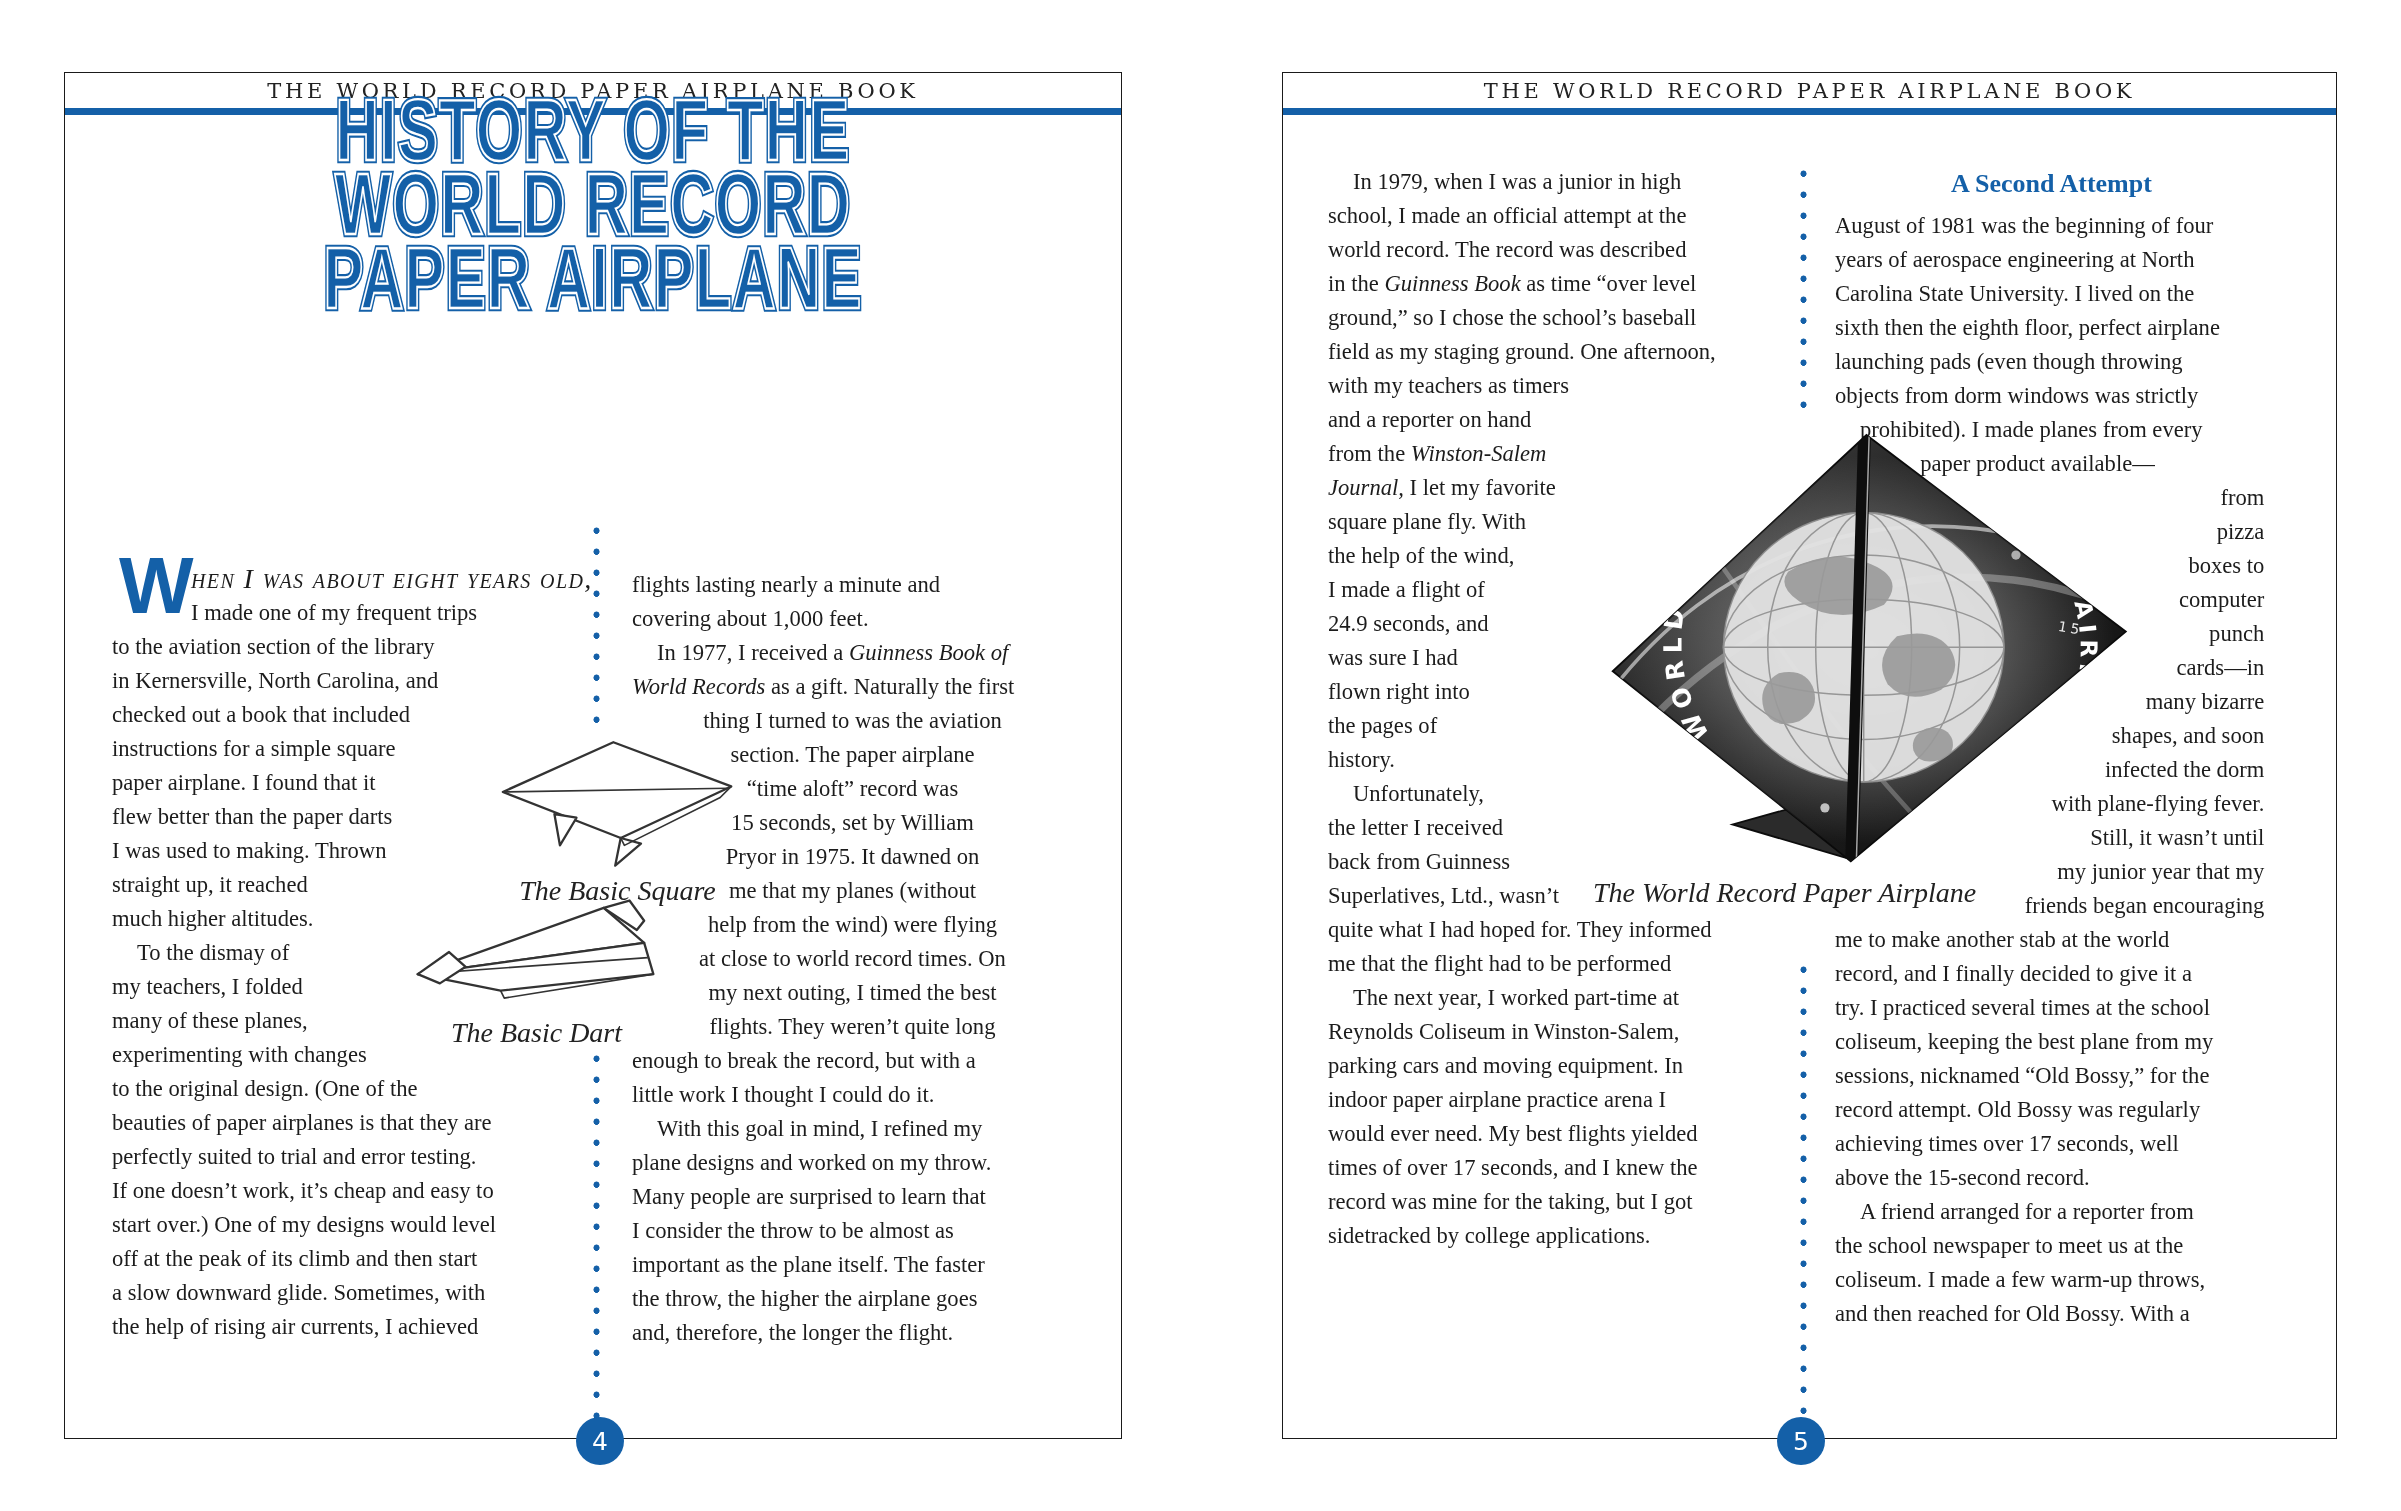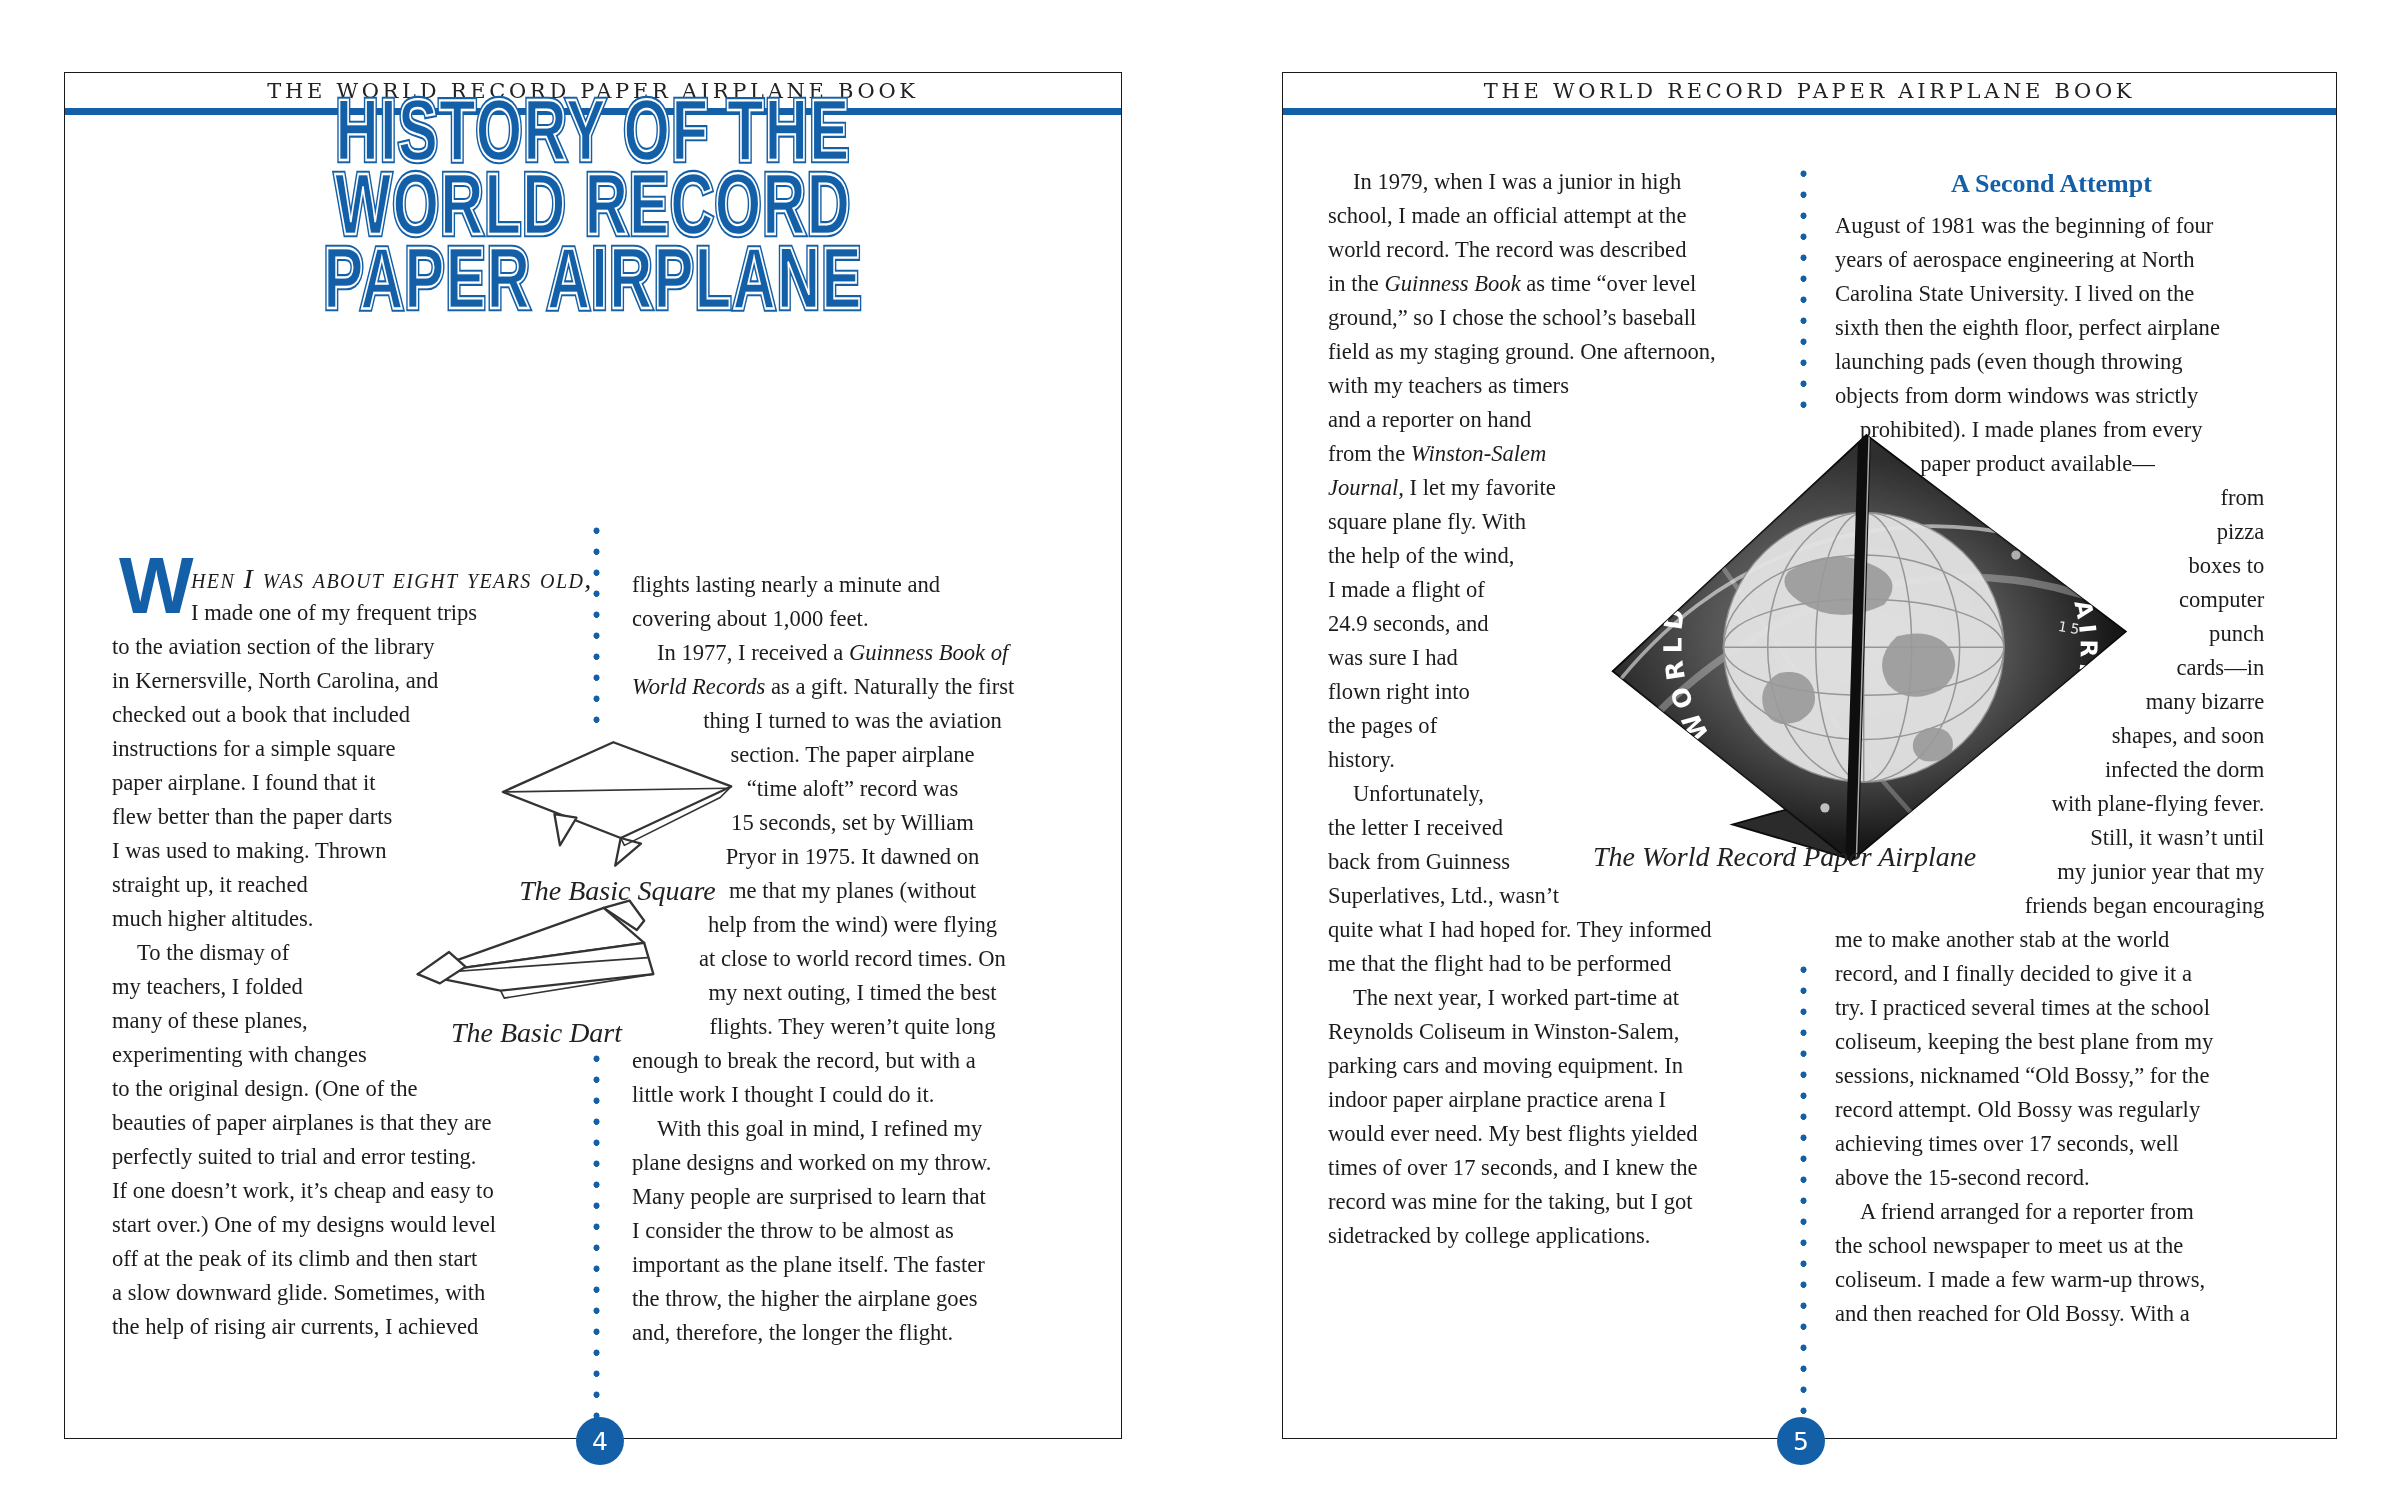--- a/index.html
+++ b/index.html
@@ -55,21 +55,21 @@
   }
   #lp-dots-top{left:528px;top:454px;height:205px;}
   #lp-dots-bottom{left:528px;top:982px;height:369px;}
   #rp-dots-top{left:517px;top:97px;height:251px;}
   #rp-dots-bottom{left:517px;top:893px;height:460px;}
 
   
   .caption{position:absolute;font-style:italic;font-size:28px;color:#222;text-align:center;white-space:nowrap;}
   #cap-square{left:430px;top:802px;width:245px;}
   #cap-dart{left:347px;top:944px;width:249px;}
-  #cap-photo{left:310px;top:768px;width:333px;}
+  #cap-photo{left:310px;top:804px;width:333px;}
 
   .figure{position:absolute;}
   #fig-square{left:430px;top:660px;width:245px;height:140px;}
   #fig-dart{left:347px;top:822px;width:249px;height:127px;}
   #fig-photo{left:320px;top:351px;width:538px;height:454px;}
 
   
   .page-circle{
     position:absolute;width:48px;height:48px;border-radius:50%;background:var(--accent);
     display:flex;align-items:center;justify-content:center;color:#fff;

